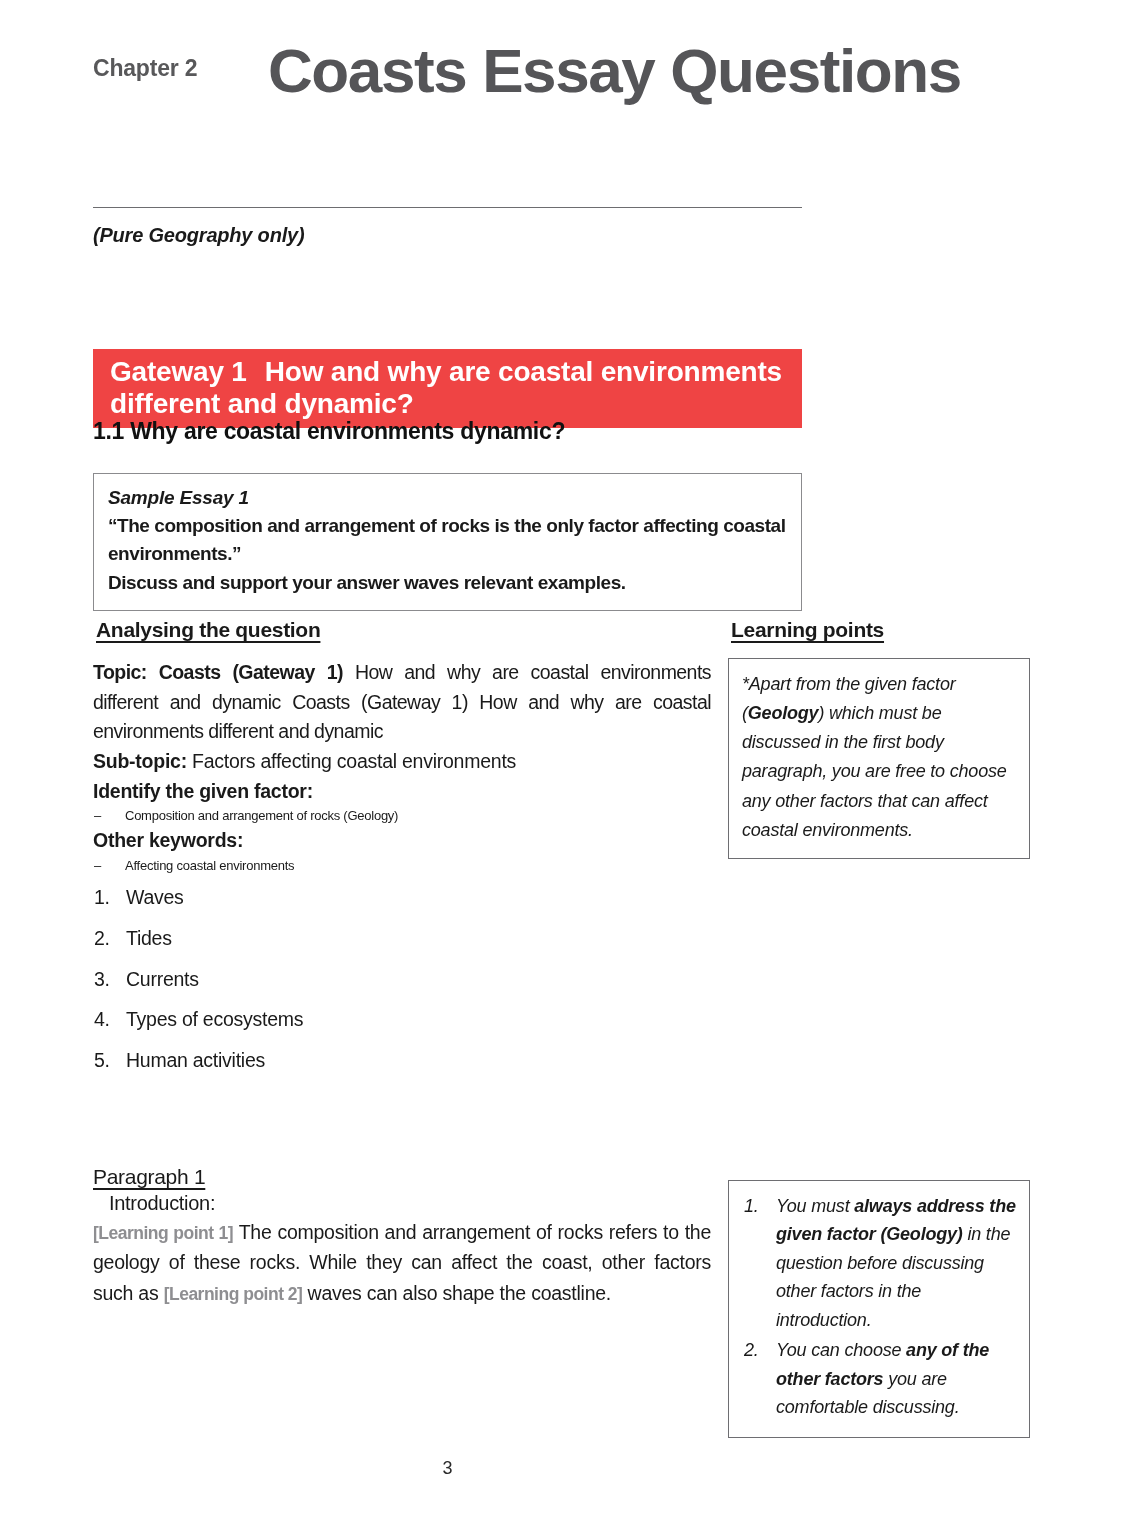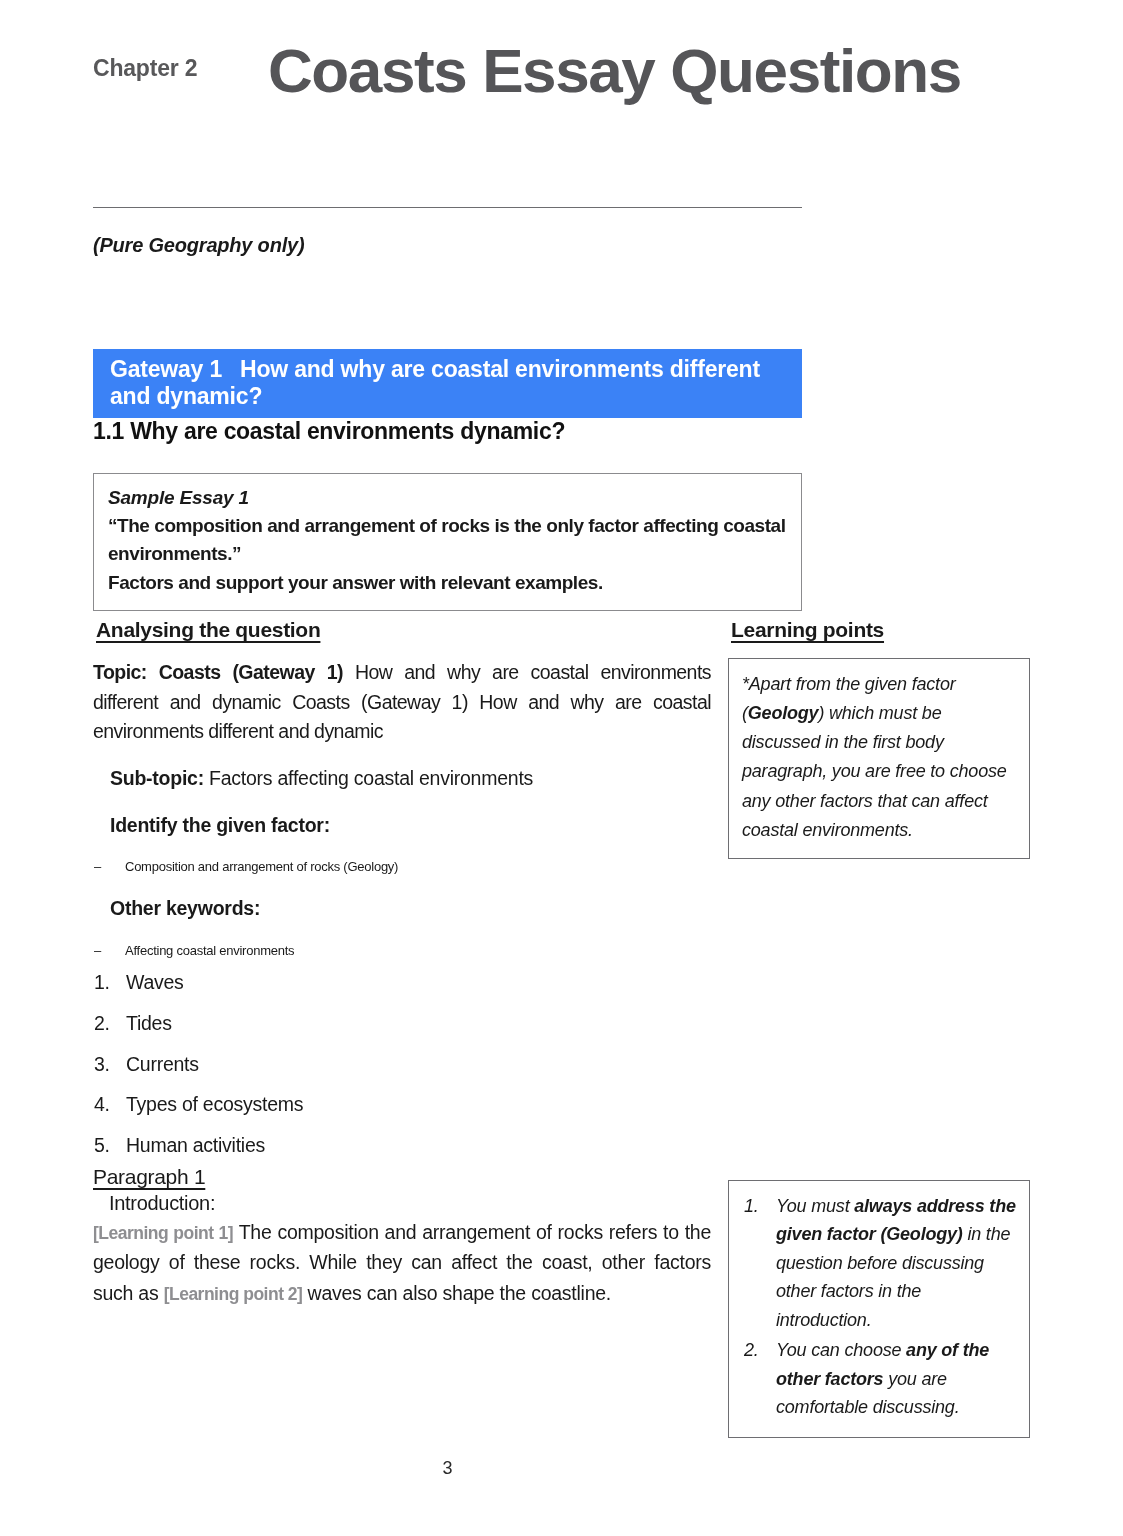--- a/index.html
+++ b/index.html
@@ -59,37 +59,37 @@
     margin: 0;
     position: absolute;
     left: 93px;
     right: 93px;
     top: 207px;
   }
 
   .subtitle-note {
     position: absolute;
     left: 93px;
-    top: 234px;
+    top: 224px;
     font-size: 20px;
     font-style: italic;
     font-weight: 700;
     color: #1a1a1a;
     letter-spacing: -0.2px;
   }
 
   
   .gateway-banner {
     position: absolute;
     left: 93px;
     right: 93px;
     top: 349px;
-    background: #3b82f6;
+    background: #ef4444;
     color: #ffffff;
-    font-size: 23px;
+    font-size: 28px;
     font-weight: 700;
     letter-spacing: -0.2px;
     padding: 7px 0 8px 17px;
     box-sizing: border-box;
   }
   .gateway-banner .gw-num { margin-right: 18px; }
 
   
   .section-heading {
     position: absolute;
@@ -156,21 +156,21 @@
     margin: 0;
   }
   .body-text b { font-weight: 700; }
 
   .tight { letter-spacing: -0.55px; }
 
   .line {
     font-size: 19.5px;
     line-height: 1.52;
     letter-spacing: -0.25px;
-    margin: 17px;
+    margin: 0;
   }
 
   .dash-item {
     font-size: 13px;
     line-height: 1.52;
     letter-spacing: -0.25px;
     margin: 0;
     padding-left: 32px;
     position: relative;
   }
@@ -297,21 +297,21 @@
 
   <div class="gateway-banner">
     <span class="gw-num">Gateway 1</span><span>How and why are coastal environments different and dynamic?</span>
   </div>
 
   <div class="section-heading">1.1 Why are coastal environments dynamic?</div>
 
   <div class="essay-box">
     <div class="essay-label">Sample Essay 1</div>
     <div class="essay-quote">“The composition and arrangement of rocks is the only factor affecting coastal environments.”</div>
-    <div class="essay-quote">Factors and support your answer with relevant examples.</div>
+    <div class="essay-quote">Discuss and support your answer waves relevant examples.</div>
   </div>
 
   <div class="col-left">
     <div class="col-head">Analysing the question</div>
 
     <p class="body-text tight"><b>Topic: Coasts (Gateway 1)</b><span> How and why are coastal environments different and dynamic Coasts (Gateway 1) How and why are coastal environments different and dynamic</span></p>
 
     <p class="line"><b>Sub-topic:</b><span> Factors affecting coastal environments</span></p>
 
     <p class="line"><b>Identify the given factor:</b></p>

